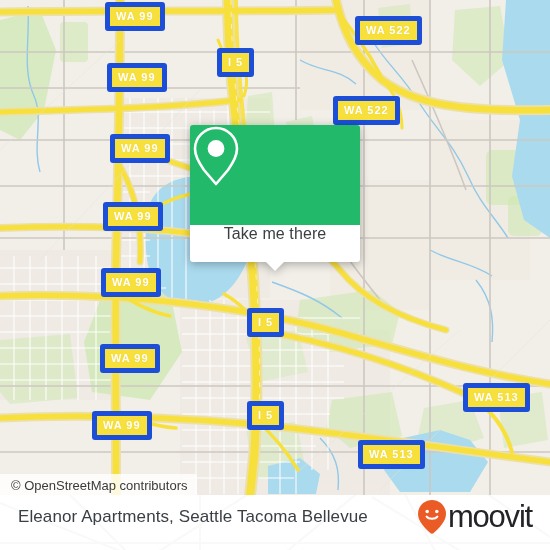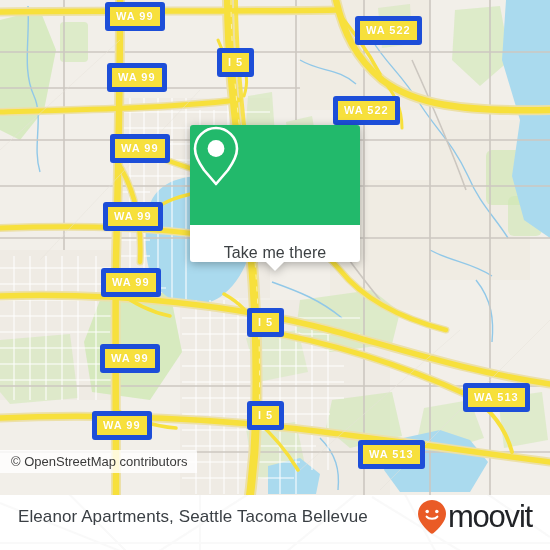--- a/index.html
+++ b/index.html
@@ -37,37 +37,37 @@
   .card{
     position:absolute;left:190px;top:125px;width:170px;
     filter:drop-shadow(0 2px 5px rgba(0,0,0,.30));
   }
   .card-top{
     background:#22b96b;height:100px;border-radius:3px 3px 0 0;
     display:flex;align-items:center;justify-content:center;
   }
   .card-bottom{
     background:#ffffff;height:37px;border-radius:0 0 3px 3px;
-    display:flex;align-items:flex-end;justify-content:center;
+    display:flex;align-items:flex-start;justify-content:center;
     position:relative;
   }
   .card-bottom .label{
     color:#3c4043;font-size:16px;letter-spacing:.1px;
   }
   .card-pointer{
     position:absolute;left:50%;bottom:-9px;margin-left:-9px;
     width:0;height:0;
     border-left:9px solid transparent;
     border-right:9px solid transparent;
     border-top:9px solid #ffffff;
   }
 
   
   .attrib{
-    position:absolute;left:0;top:450px;height:23px;
+    position:absolute;left:0;top:474px;height:23px;
     background:rgba(255,255,255,.80);
     display:flex;align-items:center;
     padding:0 9px 0 11px;
     font-size:13px;color:#3a3a3a;
     border-radius:0 2px 0 0;
   }
 
   
   .footer{
     position:absolute;left:0;top:495px;width:550px;height:55px;

